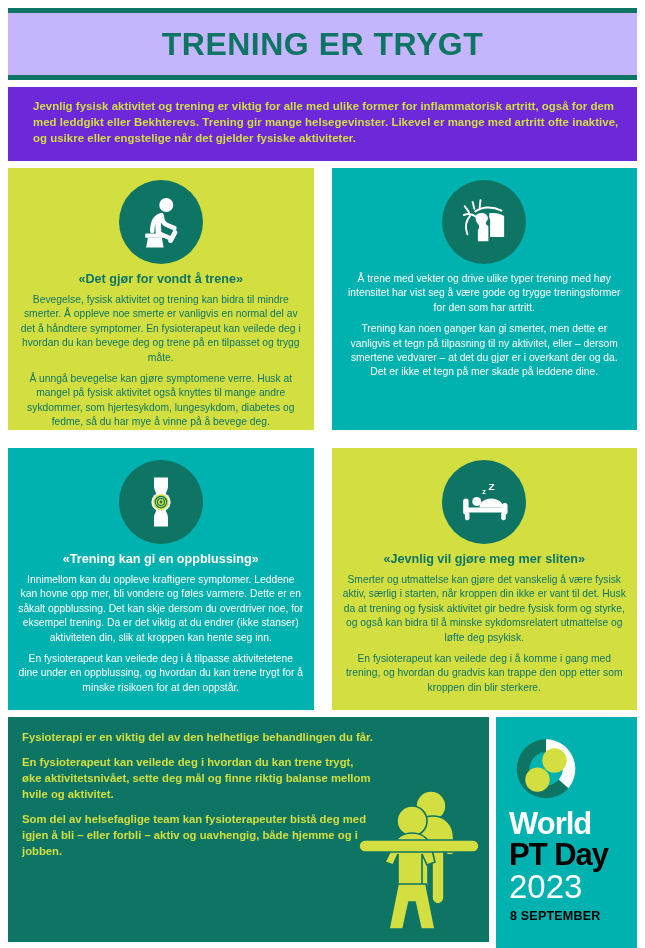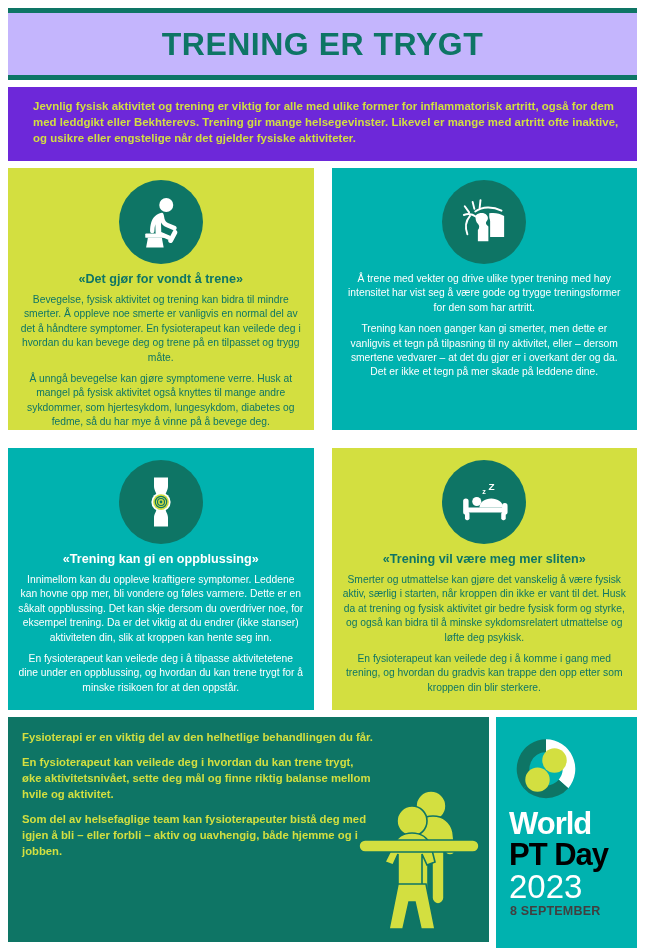--- a/index.html
+++ b/index.html
@@ -165,22 +165,22 @@
   }
   .wptd-ptday{
     color:#000000;font-weight:bold;font-size:31px;line-height:1.0;
     letter-spacing:-1px;margin-left:1px;
   }
   .wptd-year{
     color:#ffffff;font-weight:normal;font-size:33px;line-height:1.05;
     letter-spacing:0px;margin-left:1px;
   }
   .wptd-date{
-    color:#404040;font-weight:bold;font-size:12.5px;letter-spacing:0.2px;
-    margin-left:2px;
+    color:#000000;font-weight:bold;font-size:12.5px;letter-spacing:0.2px;
+    margin-top:5px;margin-left:2px;
   }
 </style>
 </head>
 <body>
 
 <div class="poster">
 
   <div class="title-block">
     <div class="title-text">TRENING ER TRYGT</div>
   </div>
@@ -259,21 +259,21 @@
             <circle cx="24" cy="31.5" r="5"></circle>
             <path d="M27 38c0-6 6-10 13-10s13 4 13 10H27z"></path>
             <rect x="9" y="28" width="6" height="18" rx="3"></rect>
             <rect x="52" y="33" width="6" height="13" rx="3"></rect>
             <rect x="12" y="38" width="44" height="5.5" rx="2"></rect>
             <rect x="11" y="43" width="5" height="9" rx="2"></rect>
             <rect x="51" y="43" width="5" height="9" rx="2"></rect>
           </g>
         </svg>
       </div>
-      <div class="card-title">«Trening vil være meg mer sliten»</div>
+      <div class="card-title">«Jevnlig vil gjøre meg mer sliten»</div>
       <div class="card-para">Smerter og utmattelse kan gjøre det vanskelig å være fysisk aktiv, særlig i starten, når kroppen din ikke er vant til det. Husk da at trening og fysisk aktivitet gir bedre fysisk form og styrke, og også kan bidra til å minske sykdomsrelatert utmattelse og løfte deg psykisk.</div>
       <div class="card-para">En fysioterapeut kan veilede deg i å komme i gang med trening, og hvordan du gradvis kan trappe den opp etter som kroppen din blir sterkere.</div>
     </div>
 
   </div>
 
   <div class="bottom">
 
     <div class="bottom-left">
 

